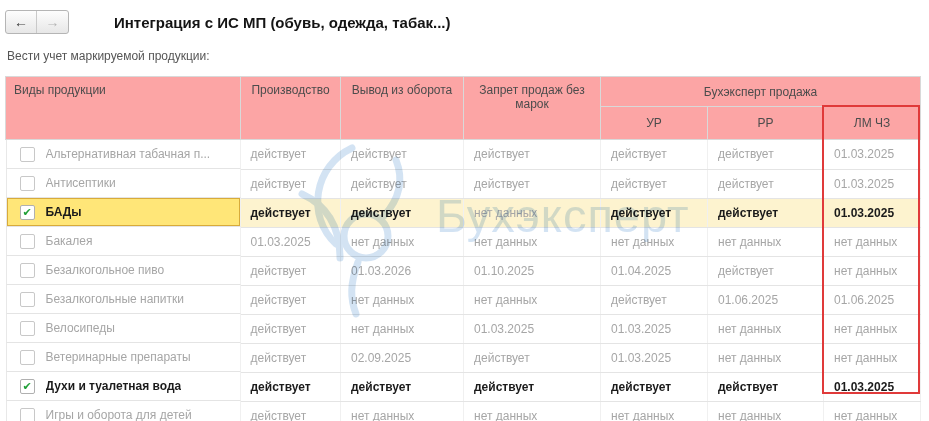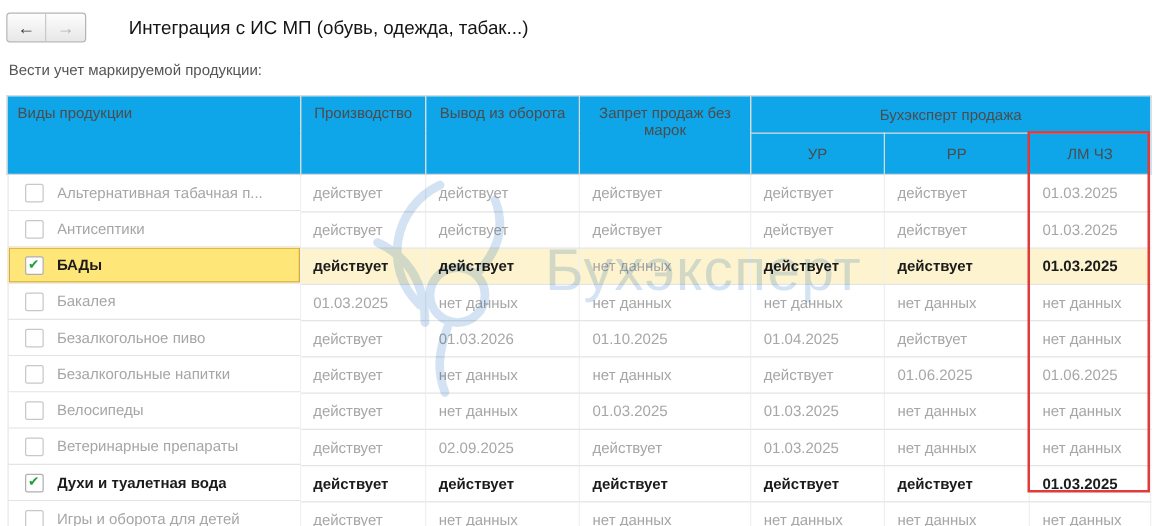--- a/index.html
+++ b/index.html
@@ -10,27 +10,27 @@
   }
   
   .titlebar{display:flex;align-items:center;padding:10px 0 0 5px;}
   .nav{display:inline-flex;border:1px solid #b5b5b5;border-radius:3px;overflow:hidden;
        background:linear-gradient(#fdfdfd,#e7e7e7);height:22px;}
   .nav-btn{width:31px;height:22px;border:none;background:transparent;padding:0;
            font-size:14px;line-height:20px;cursor:pointer;
            font-family:"Liberation Sans","DejaVu Sans",sans-serif;}
   .nav-btn.back{border-right:1px solid #c9c9c9;color:#3b3b3b;}
   .nav-btn.fwd{color:#b4b4b4;}
-  .title{font-size:15px;font-weight:normal;color:#141414;margin-left:34px;white-space:nowrap;}
+  .title{font-size:15px;font-weight:bold;color:#141414;margin-left:45px;white-space:nowrap;}
   
   .subtitle{font-size:12px;color:#555;margin:15px 0 0 7px;}
   
   .table-wrap{position:relative;margin:13px 0 0 5px;width:915px;}
   table{border-collapse:collapse;table-layout:fixed;width:915px;font-size:12px;}
-  thead th{font-weight:normal;color:#4c4c4c;background:#0ea5e9;
+  thead th{font-weight:normal;color:#4c4c4c;background:#fca5a5;
            border:1px solid #d9d9d9;padding:0;}
   thead tr.grp th{height:29px;}
   thead tr.sub th{height:32px;text-align:center;vertical-align:middle;}
   th.span2{vertical-align:top;padding-top:6px;text-align:center;}
   th.first{text-align:left;padding-left:8px;}
   th.wrapcell{line-height:1.2;}
   tbody td{height:28px;border-bottom:1px solid #e4e4e4;border-right:1px solid #f0f0f0;
            padding:0 4px 0 10px;color:#a6a6a6;white-space:nowrap;overflow:hidden;
            text-overflow:ellipsis;background:#fff;}
   tbody td:first-child{border-left:1px solid #e8e8e8;}

